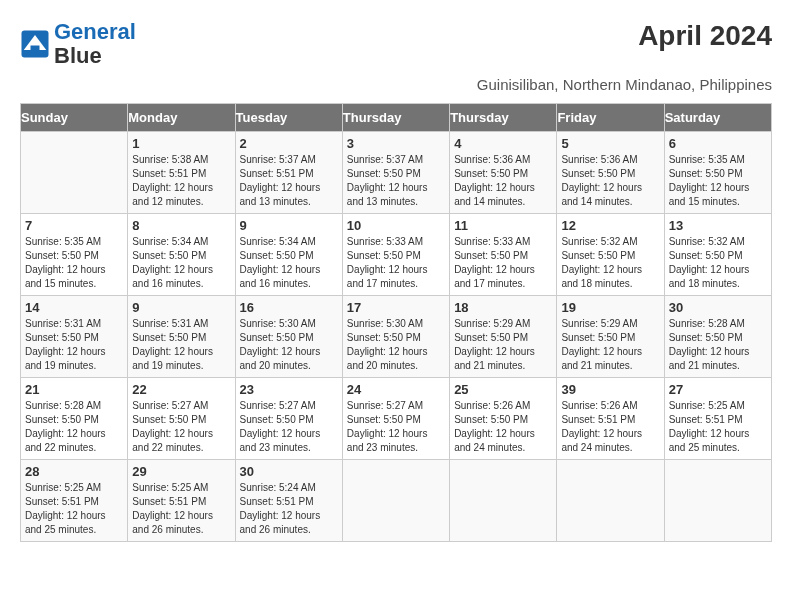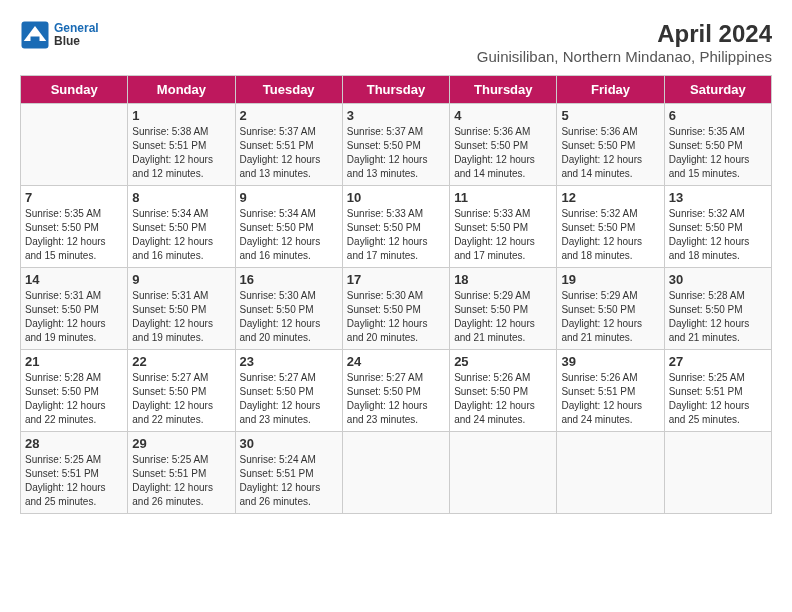--- a/index.html
+++ b/index.html
@@ -14,55 +14,56 @@
       display: flex;
       justify-content: space-between;
       align-items: flex-start;
       margin-bottom: 10px;
     }
     .logo {
       display: flex;
       align-items: center;
     }
     .logo-text {
-      font-size: 12px;
+      font-size: 22px;
       font-weight: bold;
       color: #333;
       line-height: 1.1;
     }
     .logo-text span {
       color: #1a6bb5;
     }
     .logo-icon {
       width: 30px;
       height: 30px;
       margin-right: 4px;
     }
     .title-section {
       text-align: right;
     }
     .month-title {
-      font-size: 24px;
+      font-size: 28px;
       font-weight: bold;
       color: #333;
     }
     .subtitle {
       font-size: 15px;
       color: #555;
+      margin-top: 24px;
     }
     table {
       width: 100%;
       border-collapse: collapse;
       font-size: 11px;
     }
     thead tr th {
-      background-color: #be185d;
+      background-color: #737373;
       color: #fff;
       padding: 6px 0;
-      text-align: center;
+      text-align: left;
       font-size: 13px;
       border: 1px solid #ccc;
     }
     tbody tr td {
       border: 1px solid #ccc;
       vertical-align: top;
       padding: 4px;
       width: 107px;
       min-height: 80px;
     }

